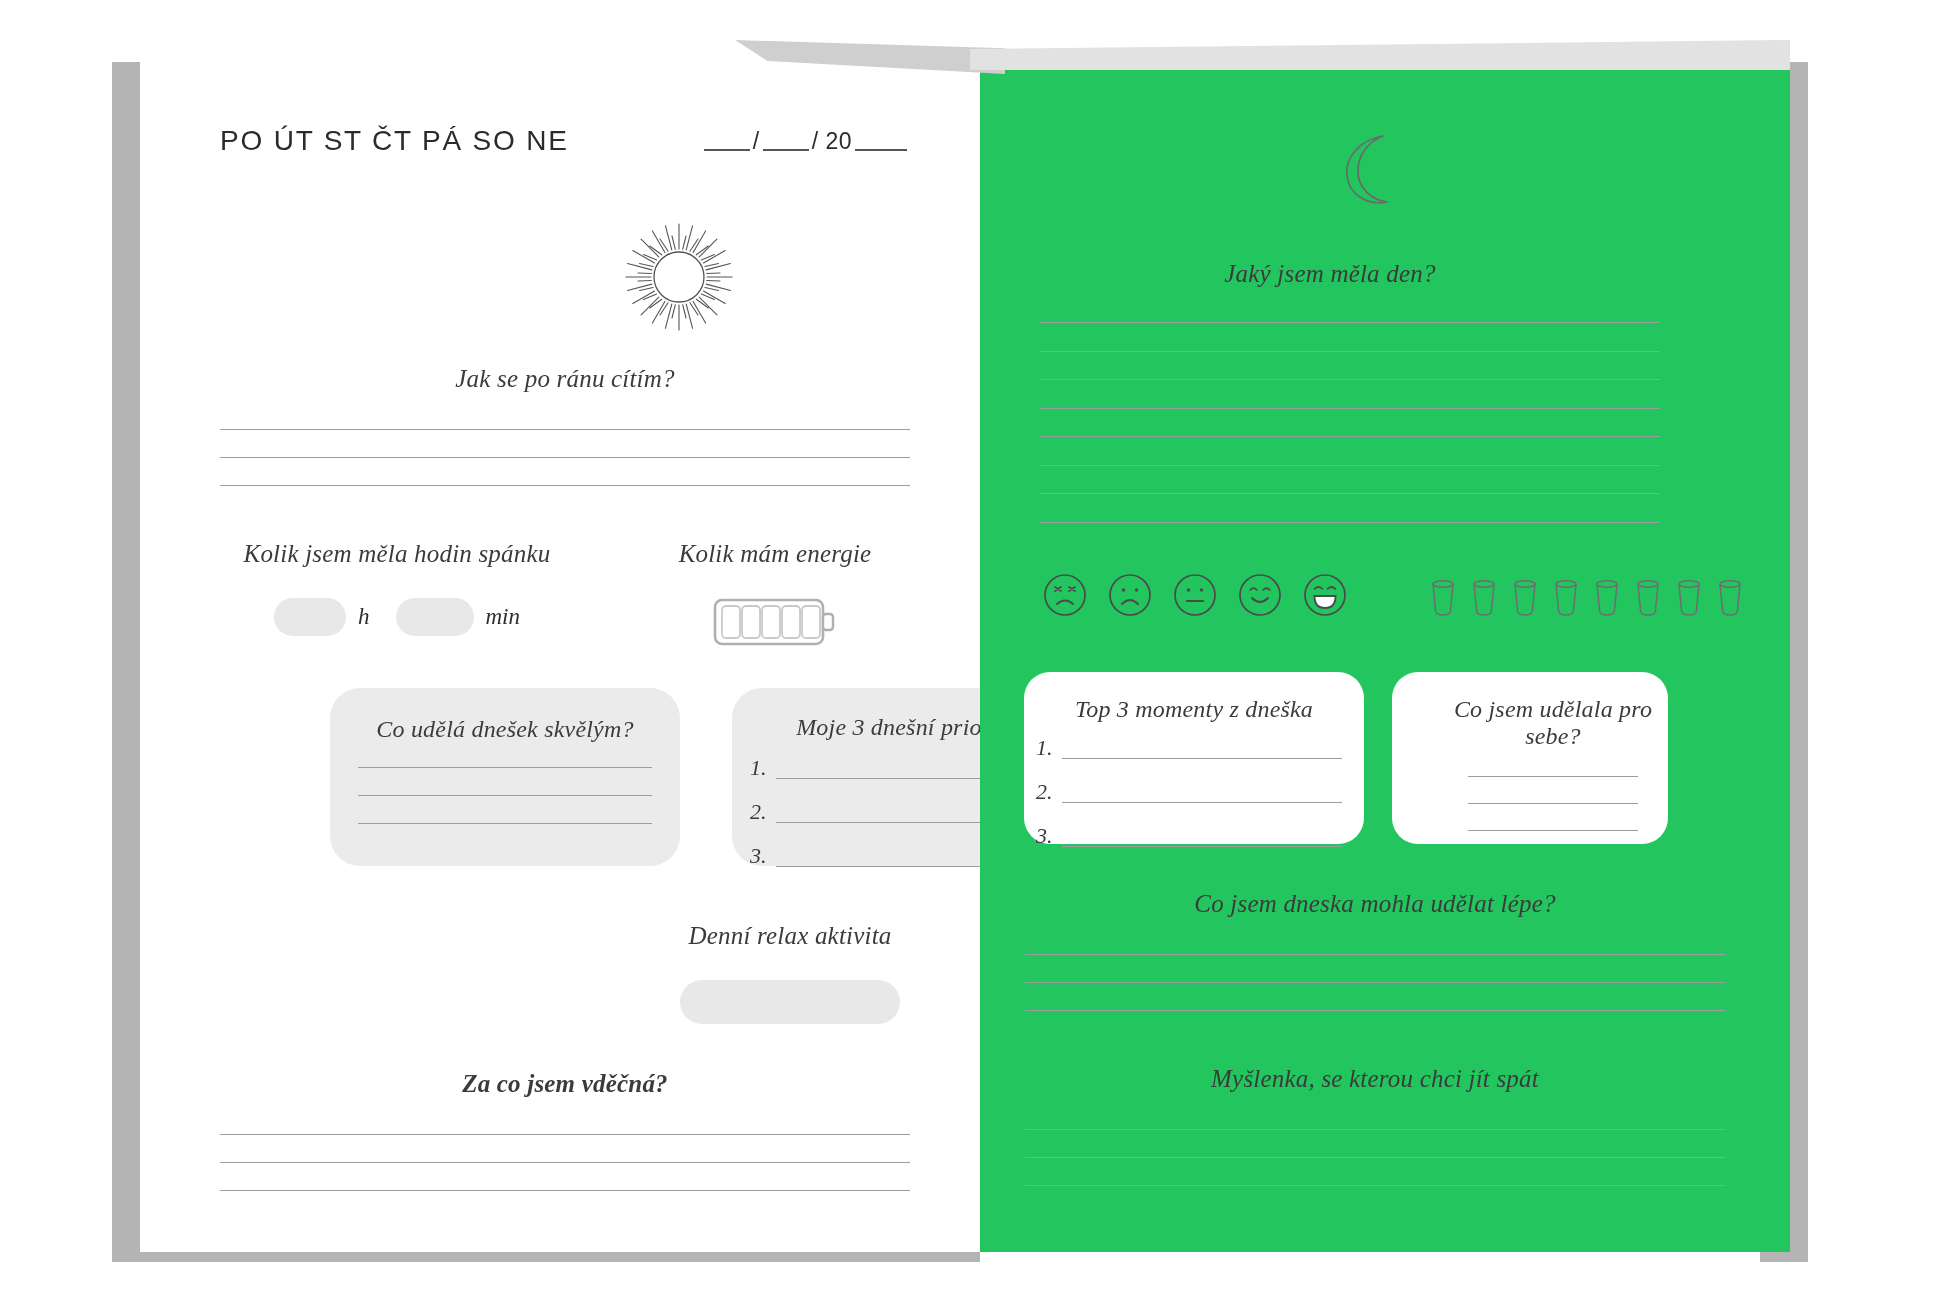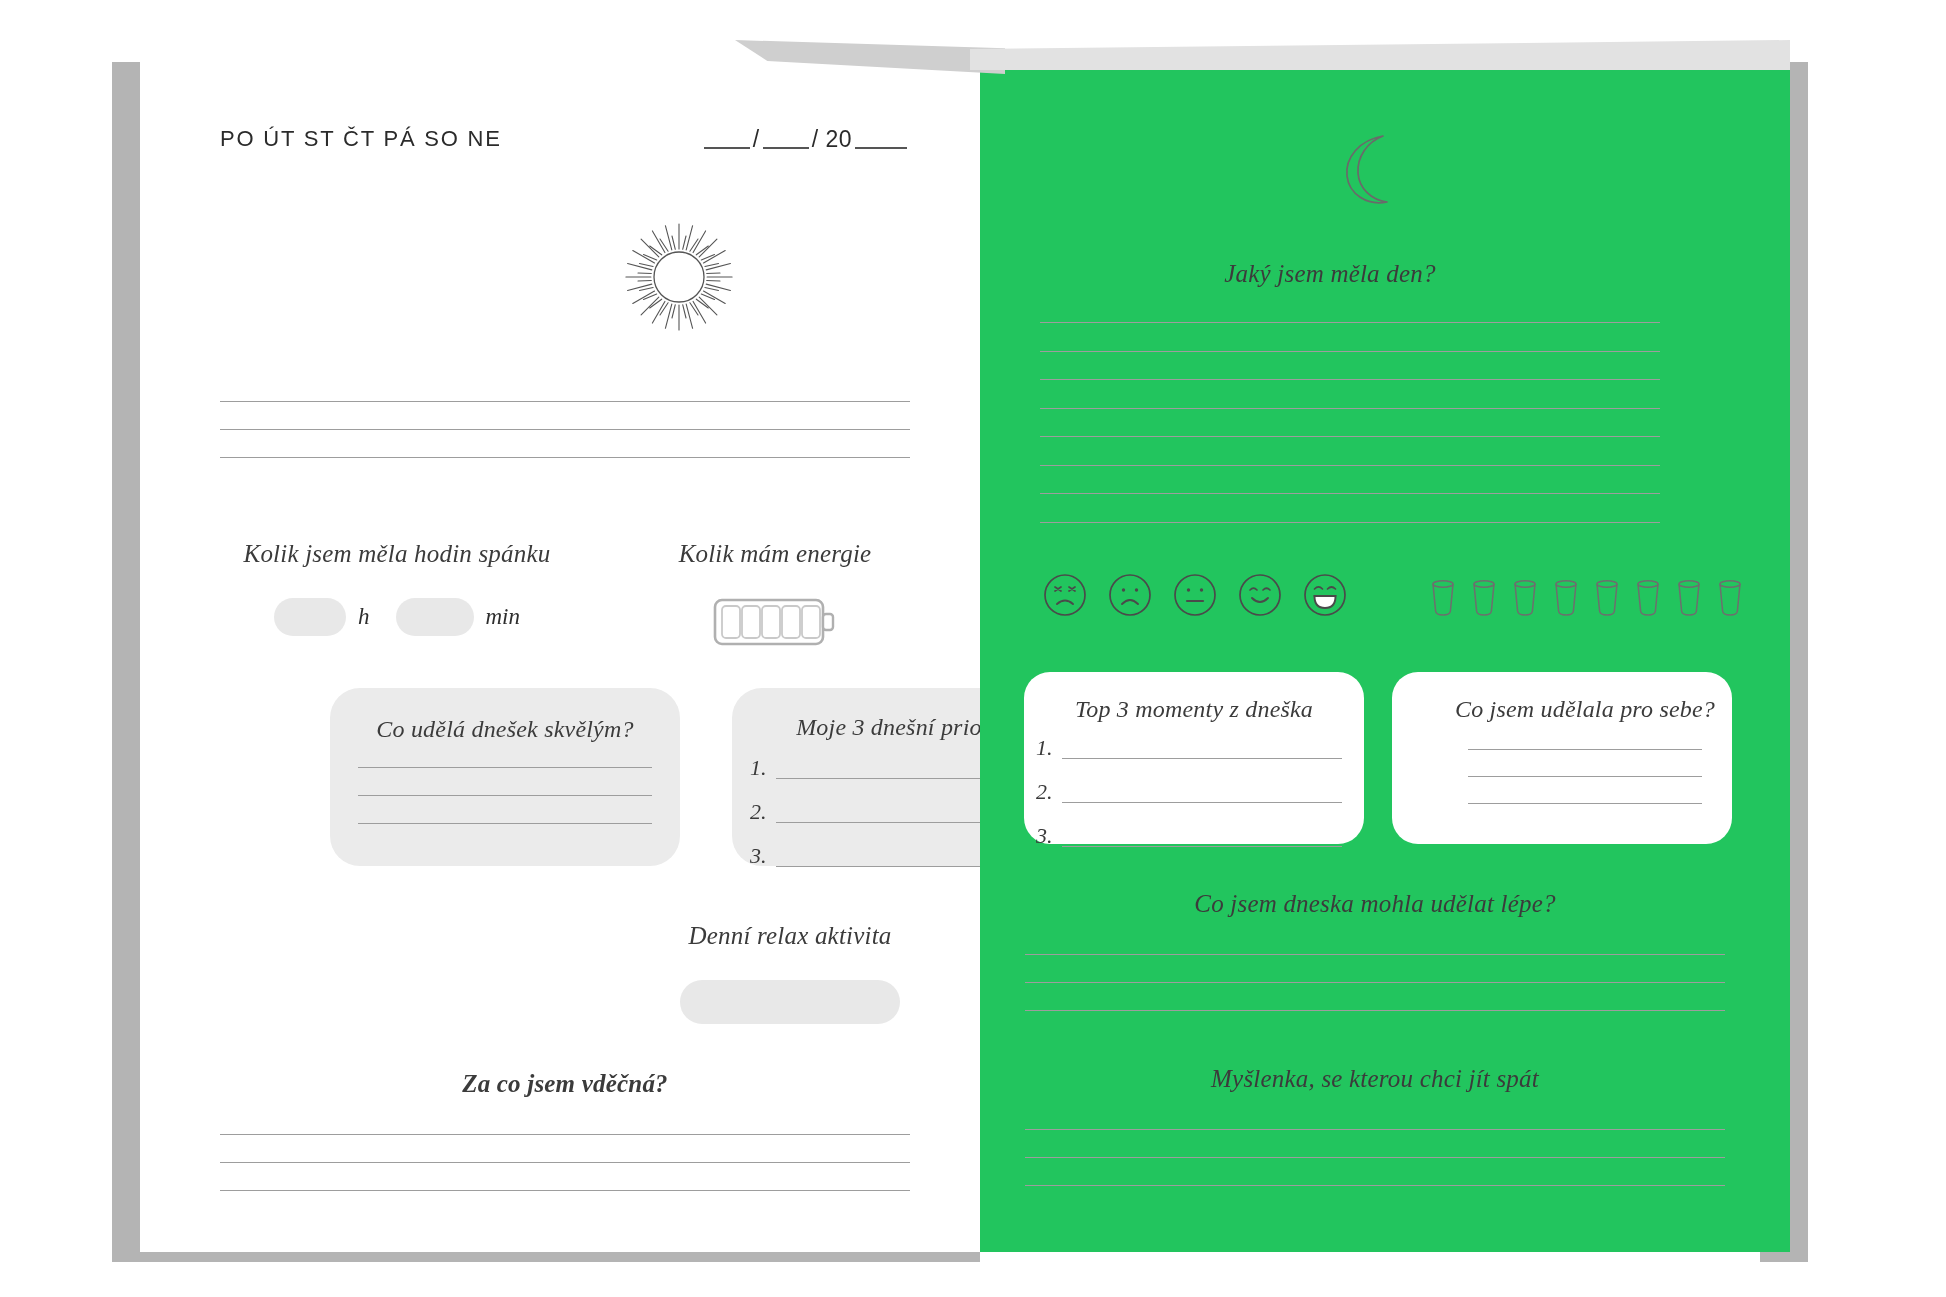--- a/index.html
+++ b/index.html
@@ -49,21 +49,21 @@
     font-style: italic;
     font-size: 25px;
     color: #3b3b3b;
     text-align: center;
     letter-spacing: .2px;
   }
   .box-title { font-size: 24px; }
 
   .weekdays {
     font-family: "Liberation Sans", "DejaVu Sans", sans-serif;
-    font-size: 22px;
+    font-size: 28px;
     letter-spacing: 1.8px;
     color: #2b2b2b;
     white-space: nowrap;
   }
   .datefield {
     font-family: "Liberation Sans", "DejaVu Sans", sans-serif;
     font-size: 23px;
     color: #2b2b2b;
     white-space: nowrap;
     letter-spacing: .5px;
@@ -181,20 +181,21 @@
             <line x1="36.7" y1="42.0" x2="23.5" y2="36.5"></line>
             <line x1="41.7" y1="36.8" x2="29.7" y2="28.0"></line>
             <line x1="48.1" y1="33.2" x2="40.0" y2="21.0"></line>
             <line x1="55.3" y1="31.3" x2="52.0" y2="18.0"></line>
           </g>
         </g>
       </svg>
     </div>
 
     <div style="position:absolute; left:80px; top:315px; width:690px;">
+      <div class="section-title">Jak se po ránu cítím?</div>
       <div class="rules-group" style="margin-top:36px;">
         <div class="rule"></div>
         <div class="rule"></div>
         <div class="rule"></div>
       </div>
     </div>
 
     <div style="position:absolute; left:490px; top:490px; width:290px;">
       <div class="section-title">Kolik mám energie</div>
       <div style="margin-top:24px; display:flex; justify-content:center;">
@@ -383,21 +384,21 @@
           <span class="num">2.</span>
           <span class="ln"></span>
         </div>
         <div class="numrow">
           <span class="num">3.</span>
           <span class="ln"></span>
         </div>
       </div>
     </div>
 
-    <div class="card-white" style="position:absolute; left:412px; top:622px; width:340px; height:172px;padding-left:46px;">
+    <div class="card-white" style="position:absolute; left:412px; top:622px; width:276px; height:172px;padding-left:46px;">
       <div class="section-title box-title" style="margin-top:24px;">Co jsem udělala pro sebe?</div>
       <div class="rules-group" style="margin:26px 30px 0 30px;">
         <div class="rule" style="margin-bottom:26px;"></div>
         <div class="rule" style="margin-bottom:26px;"></div>
         <div class="rule"></div>
       </div>
     </div>
 
     <div style="position:absolute; left:45px; top:1015px; width:700px;">
       <div class="section-title">Myšlenka, se kterou chci jít spát</div>

